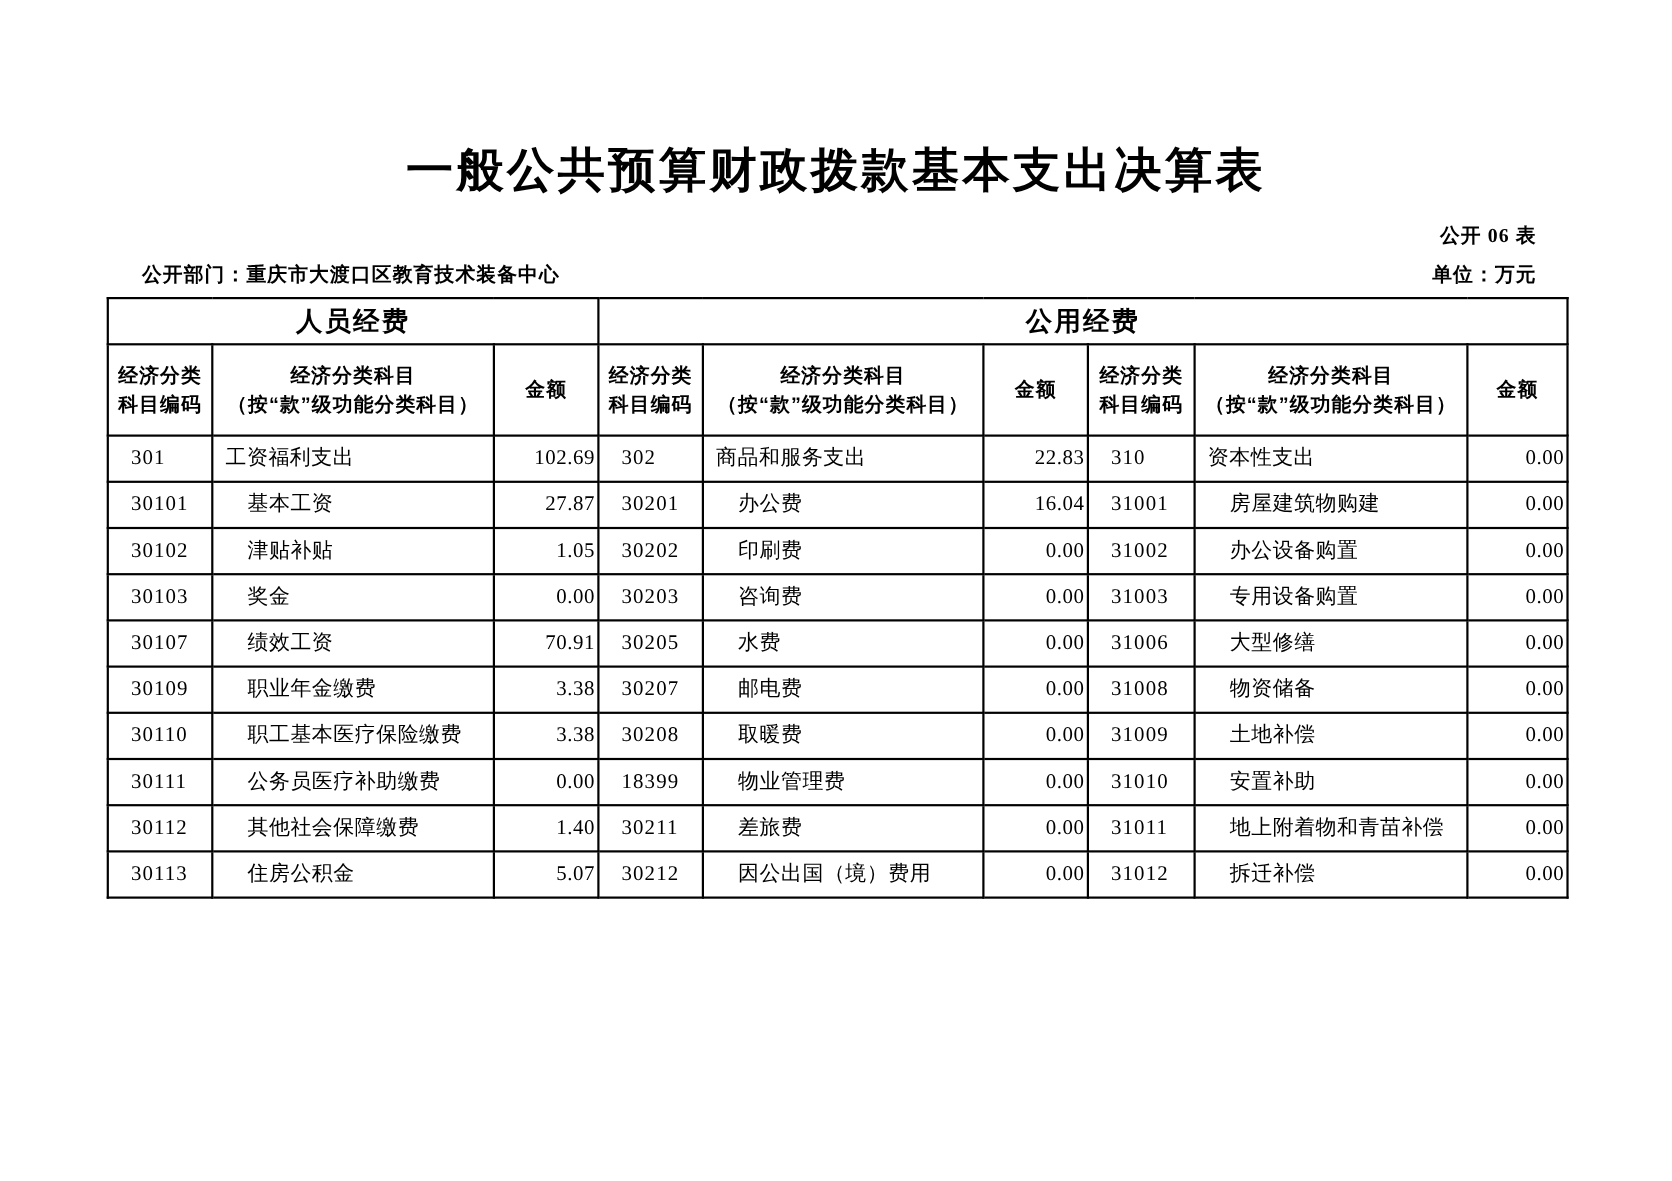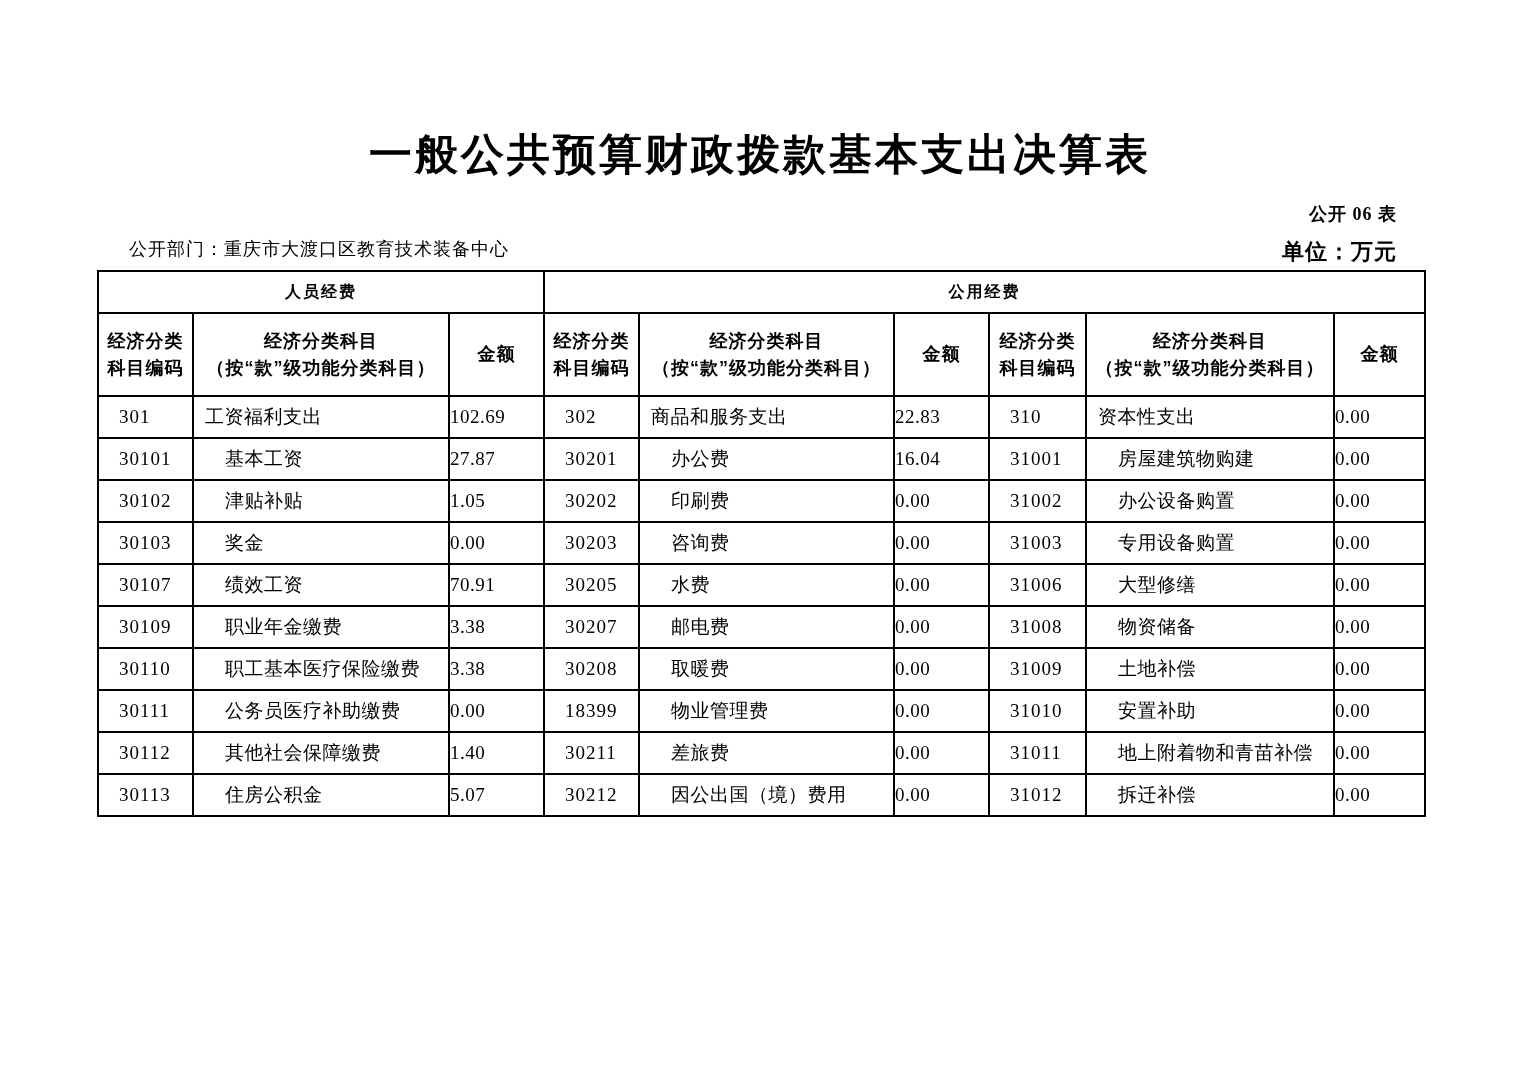--- a/index.html
+++ b/index.html
@@ -29,49 +29,49 @@
     right: 123px;
     font-size: 18px;
     font-weight: bold;
     letter-spacing: 1px;
   }
   .dept-label {
     position: absolute;
     top: 237px;
     left: 129px;
     font-size: 18px;
-    font-weight: normal;
+    font-weight: bold;
     letter-spacing: 1px;
   }
   .unit-label {
     position: absolute;
     top: 237px;
     right: 123px;
-    font-size: 22px;
+    font-size: 18px;
     font-weight: bold;
     letter-spacing: 1px;
   }
   table.budget-table {
     position: absolute;
     left: 97px;
     top: 270px;
     width: 1327px;
     border-collapse: collapse;
     table-layout: fixed;
   }
   .budget-table th, .budget-table td {
     border: 2px solid #000000;
     padding: 0;
     overflow: hidden;
   }
   .budget-table thead tr.group-row th {
     height: 40px;
     font-family: "Liberation Sans", sans-serif;
     font-weight: bold;
-    font-size: 16px;
+    font-size: 24px;
     letter-spacing: 2px;
     text-align: center;
     vertical-align: middle;
   }
   .budget-table thead tr.colhead-row th {
     height: 81px;
     font-family: "Liberation Sans", sans-serif;
     font-weight: bold;
     font-size: 18px;
     line-height: 27px;
@@ -95,20 +95,21 @@
     text-align: left;
     padding-left: 11px;
     padding-right: 4px;
     letter-spacing: 0.5px;
     margin-left: 20px;
   }
   .budget-table tbody td.subject.indent {
     padding-left: 31px;
   }
   .budget-table tbody td.amount {
+    text-align: right;
     padding-right: 2px;
     letter-spacing: 0.5px;
   }
 </style>
 </head>
 <body>
 
 <div class="page-title">一般公共预算财政拨款基本支出决算表</div>
 <div class="form-no">公开 06 表</div>
 <div class="dept-label">公开部门：重庆市大渡口区教育技术装备中心</div>

